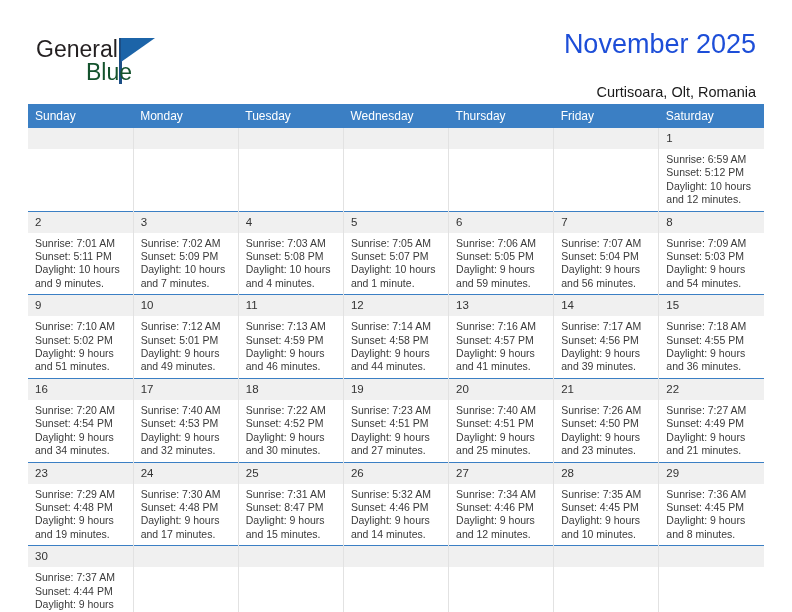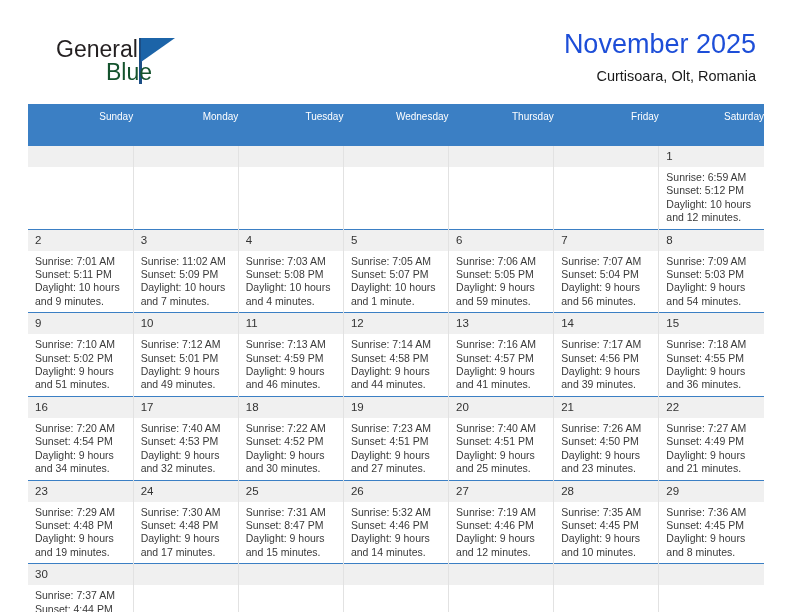--- a/index.html
+++ b/index.html
@@ -28,21 +28,20 @@
     top: 0;
     width: 792px;
     height: 104px;
   }
   .logo {
     position: absolute;
     left: 36px;
     top: 36px;
     width: 220px;
     height: 56px;
-    margin-left: 20px;
   }
   .logo-general {
     position: absolute;
     left: 0;
     top: 0;
     font-size: 23px;
     letter-spacing: 0px;
     color: #231f20;
     font-family: "Liberation Sans", sans-serif;
   }
@@ -83,40 +82,40 @@
     font-size: 27px;
     font-weight: normal;
     color: #1d4ed8;
     line-height: 32px;
     white-space: nowrap;
   }
   .cal-subtitle {
     font-size: 14.5px;
     color: #1a1a1a;
     line-height: 20px;
-    margin-top: 6px;
+    margin-top: 22px;
     white-space: nowrap;
   }
 
   
   .calendar {
     position: absolute;
     left: 28px;
     top: 104px;
     width: 736px;
     border-collapse: collapse;
     table-layout: fixed;
   }
   .calendar th {
     background: #3b7fc4;
     color: #ffffff;
-    font-size: 10px;
+    font-size: 12px;
     font-weight: normal;
-    text-align: right;
-    padding: 5px 0 23px 7px;
+    text-align: left;
+    padding: 5px 0 5px 7px;
     height: 14px;
     border: none;
   }
   .calendar td {
     vertical-align: top;
     padding: 0;
     border-left: 1px solid #e2e2e2;
     border-right: 1px solid #e2e2e2;
     border-top: 1px solid #3b7fc4;
     height: 70px;
@@ -221,21 +220,21 @@
             <div class="details">
               <div>Sunrise: 7:01 AM</div>
               <div>Sunset: 5:11 PM</div>
               <div>Daylight: 10 hours</div>
               <div>and 9 minutes.</div>
             </div>
           </td>
           <td class="">
             <div class="daynum">3</div>
             <div class="details">
-              <div>Sunrise: 11:02 AM</div>
+              <div>Sunrise: 7:02 AM</div>
               <div>Sunset: 5:09 PM</div>
               <div>Daylight: 10 hours</div>
               <div>and 7 minutes.</div>
             </div>
           </td>
           <td class="">
             <div class="daynum">4</div>
             <div class="details">
               <div>Sunrise: 7:03 AM</div>
               <div>Sunset: 5:08 PM</div>
@@ -443,21 +442,21 @@
             <div class="details">
               <div>Sunrise: 5:32 AM</div>
               <div>Sunset: 4:46 PM</div>
               <div>Daylight: 9 hours</div>
               <div>and 14 minutes.</div>
             </div>
           </td>
           <td class="">
             <div class="daynum">27</div>
             <div class="details">
-              <div>Sunrise: 7:19 AM</div>
+              <div>Sunrise: 7:34 AM</div>
               <div>Sunset: 4:46 PM</div>
               <div>Daylight: 9 hours</div>
               <div>and 12 minutes.</div>
             </div>
           </td>
           <td class="">
             <div class="daynum">28</div>
             <div class="details">
               <div>Sunrise: 7:35 AM</div>
               <div>Sunset: 4:45 PM</div>

